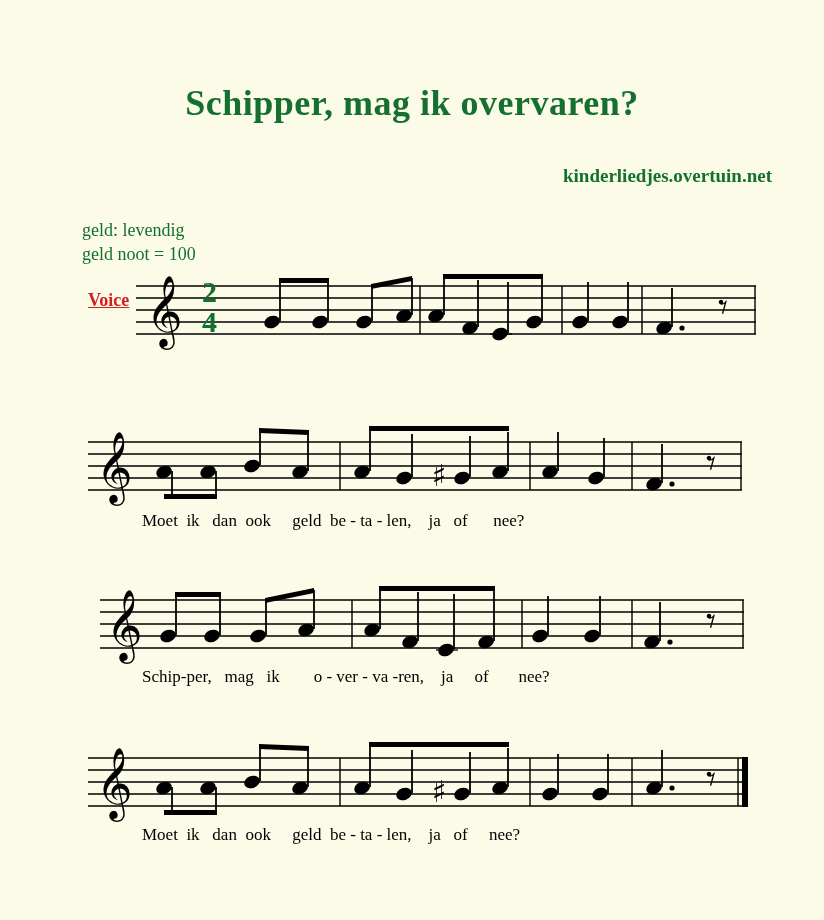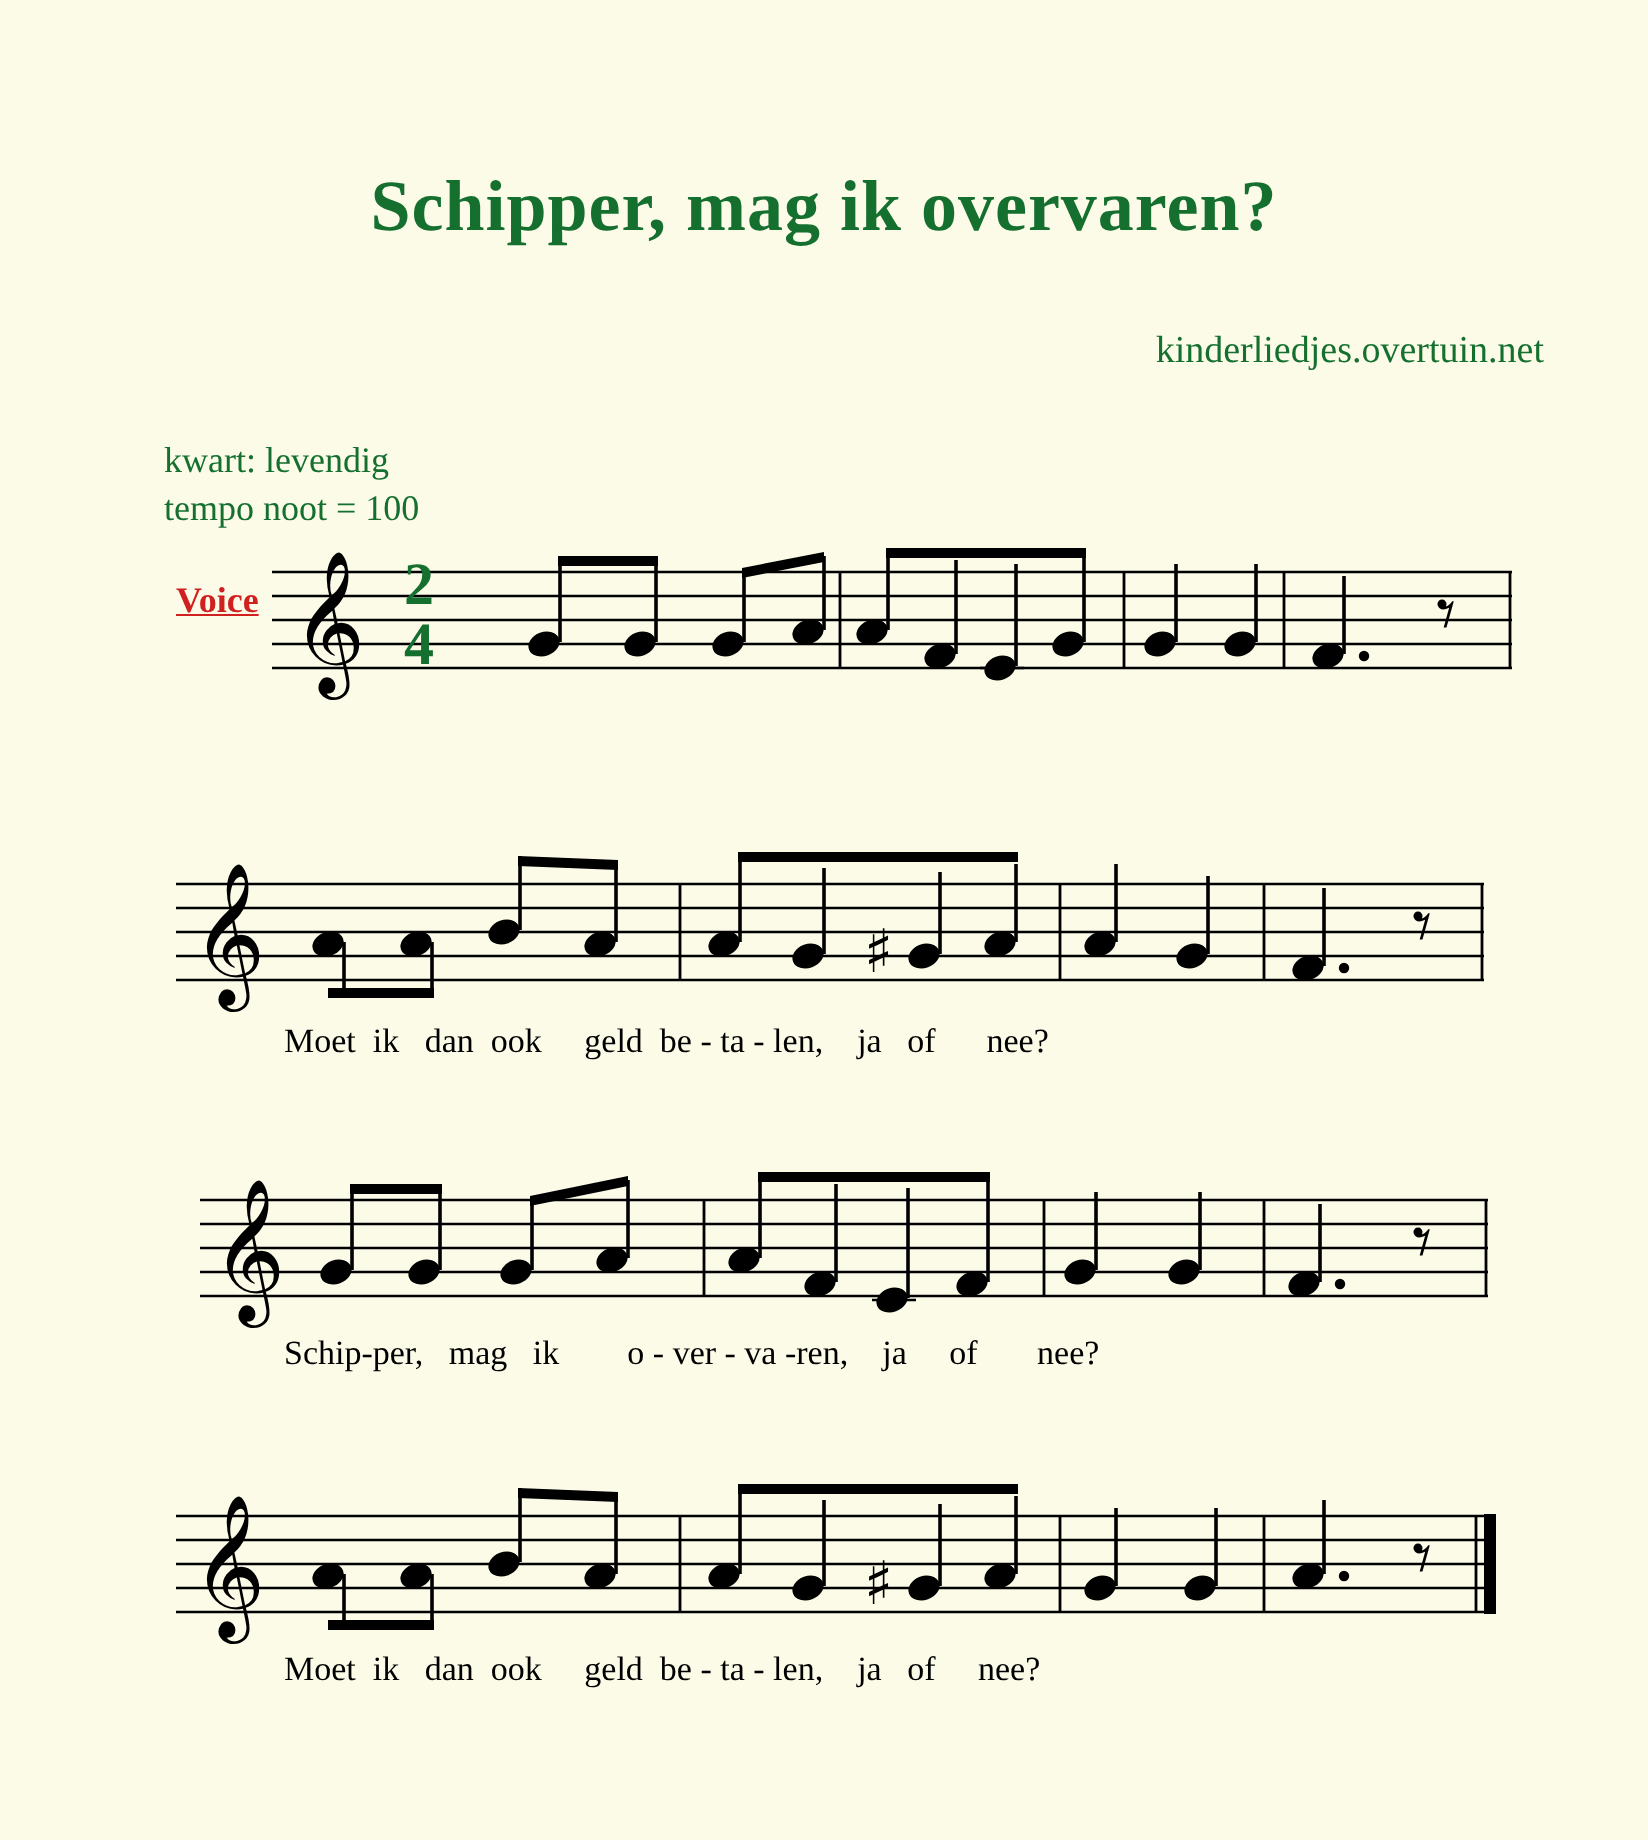--- a/index.html
+++ b/index.html
@@ -30,21 +30,21 @@
     font-weight: bold;
     font-size: 36px;
     color: #157030;
     letter-spacing: 0.5px;
   }
   .website {
     position: absolute;
     right: 68px;
     top: 165px;
     font-family: "Liberation Serif", serif;
-    font-weight: normal;
+    font-weight: bold;
     font-size: 19px;
     color: #157030;
   }
   .tempo {
     position: absolute;
     left: 82px;
     top: 218px;
     font-family: "Liberation Serif", serif;
     font-size: 18px;
     color: #157030;
@@ -87,22 +87,22 @@
 </head>
 <body>
 
 <div class="page">
 
   <div class="title">Schipper, mag ik overvaren?</div>
 
   <div class="website">kinderliedjes.overtuin.net</div>
 
   <div class="tempo">
-    <div>kwart: levendig</div>
-    <div>tempo noot = 100</div>
+    <div>geld: levendig</div>
+    <div>geld noot = 100</div>
   </div>
 
   <div class="voice-label">Voice</div>
 
   <div class="system" style="top:248px;">
     <svg class="staff" width="824" height="120" viewBox="0 0 824 120">
       <g stroke="#000" stroke-width="1.3">
         <line x1="136" y1="38" x2="756" y2="38"></line>
         <line x1="136" y1="50" x2="756" y2="50"></line>
         <line x1="136" y1="62" x2="756" y2="62"></line>

